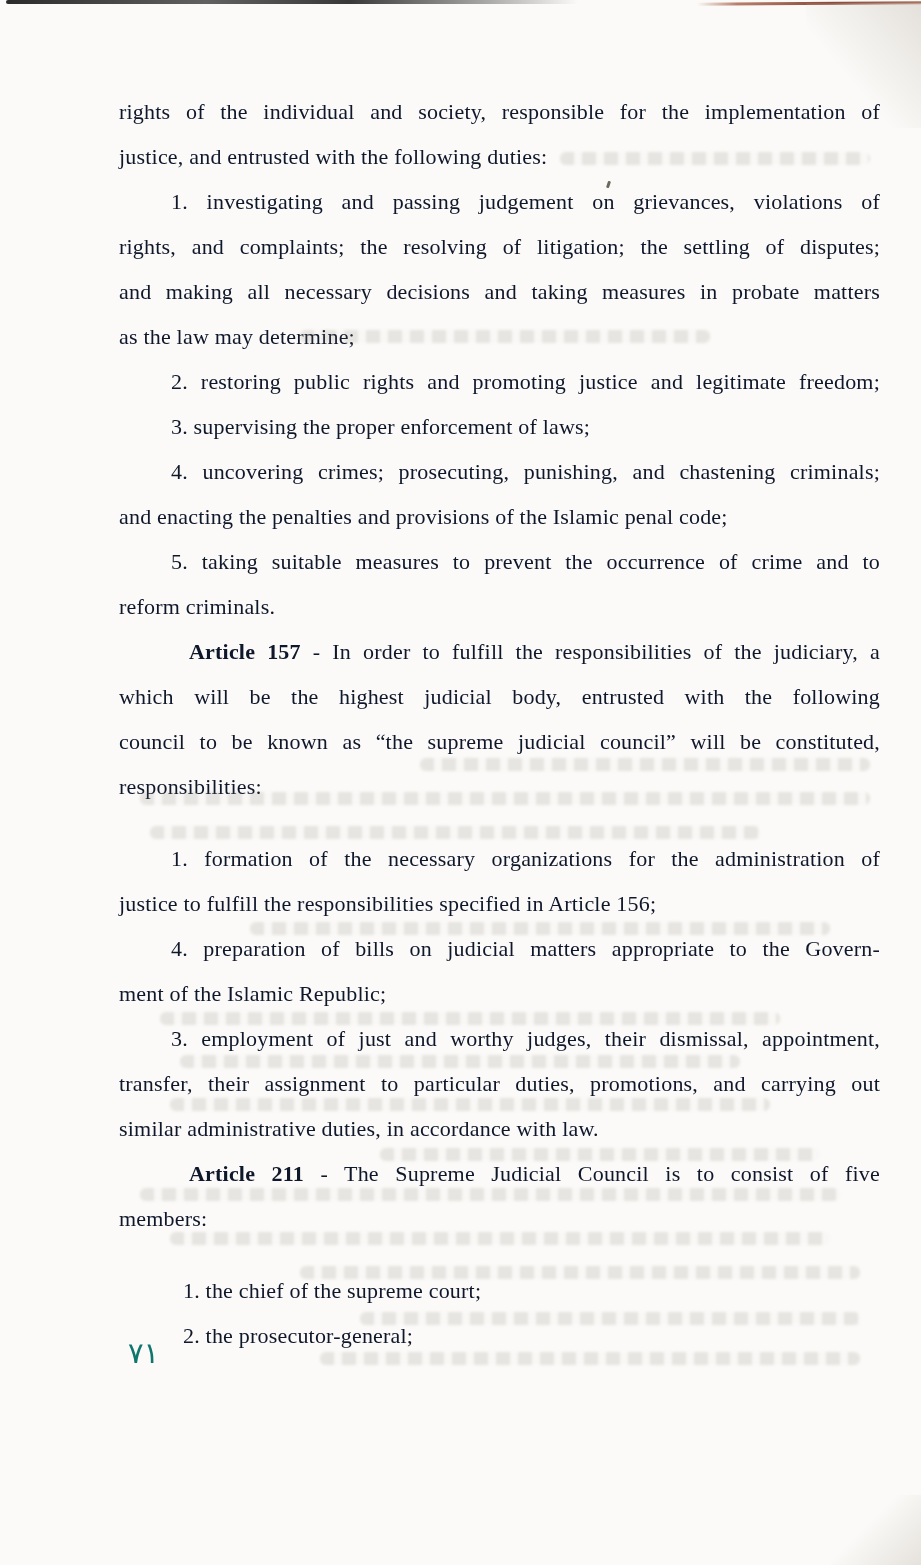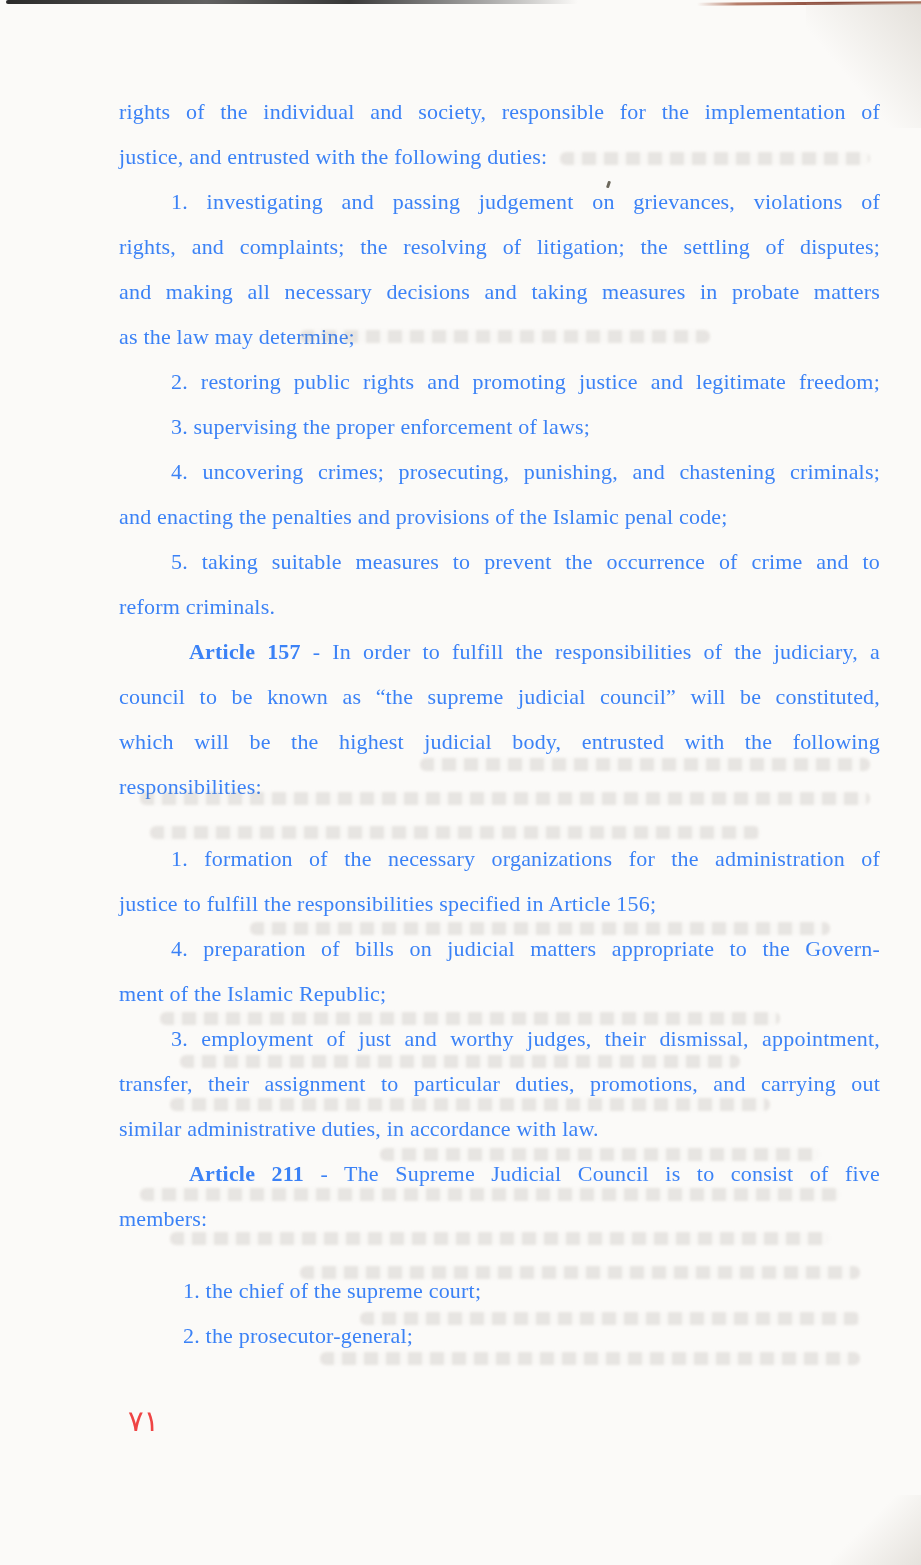--- a/index.html
+++ b/index.html
@@ -9,38 +9,38 @@
     background: #fbfaf8;
     overflow: hidden;
     font-family: "Liberation Serif", "DejaVu Serif", serif;
   }
   
   #text-block {
     position: absolute;
     left: 119px; top: 89px;
     width: 761px;
     font-size: 22px;
-    color: #3b82f6;
+    color: #0f172a;
     letter-spacing: 0.2px;
   }
   .paragraph { position: relative; }
   .p-gap { margin-top: 27px; }
   .line { height: 45px; line-height: 45px; white-space: nowrap; }
   .line.justify { text-align: justify; text-align-last: justify; }
   .line.left { text-align: left; text-align-last: left; }
   .ind-item { padding-left: 52px; }
   .ind-article { padding-left: 64px; }
   .bold-lead { font-weight: bold; margin-left: 6px; }
   
   #page-number {
     position: absolute;
-    left: 128px; top: 1404px;
+    left: 128px; top: 1336px;
     font-family: "DejaVu Sans", sans-serif;
     font-size: 29px;
-    color: #ef4444;
+    color: #0f766e;
   }
   
   .ghost {
     position: absolute;
     height: 13px;
     border-radius: 6px;
     background: repeating-linear-gradient(90deg,
       rgba(130,120,108,0.16) 0px, rgba(130,120,108,0.16) 14px,
       rgba(130,120,108,0.02) 14px, rgba(130,120,108,0.02) 22px);
     filter: blur(1.6px);
@@ -104,22 +104,22 @@
       <div class="paragraph">
         <div class="line justify ind-item">4. uncovering crimes; prosecuting, punishing, and chastening criminals;</div>
         <div class="line left">and enacting the penalties and provisions of the Islamic penal code;</div>
       </div>
       <div class="paragraph">
         <div class="line justify ind-item">5. taking suitable measures to prevent the occurrence of crime and to</div>
         <div class="line left">reform criminals.</div>
       </div>
       <div class="paragraph">
         <div class="line justify ind-article"><span class="bold-lead">Article 157</span><span> - In order to fulfill the responsibilities of the judiciary, a</span></div>
+        <div class="line justify">which will be the highest judicial body, entrusted with the following</div>
         <div class="line justify">council to be known as “the supreme judicial council” will be constituted,</div>
-        <div class="line justify">which will be the highest judicial body, entrusted with the following</div>
         <div class="line left">responsibilities:</div>
       </div>
       <div class="paragraph p-gap">
         <div class="line justify ind-item">1. formation of the necessary organizations for the administration of</div>
         <div class="line left">justice to fulfill the responsibilities specified in Article 156;</div>
       </div>
       <div class="paragraph">
         <div class="line justify ind-item">4. preparation of bills on judicial matters appropriate to the Govern-</div>
         <div class="line left">ment of the Islamic Republic;</div>
       </div>

